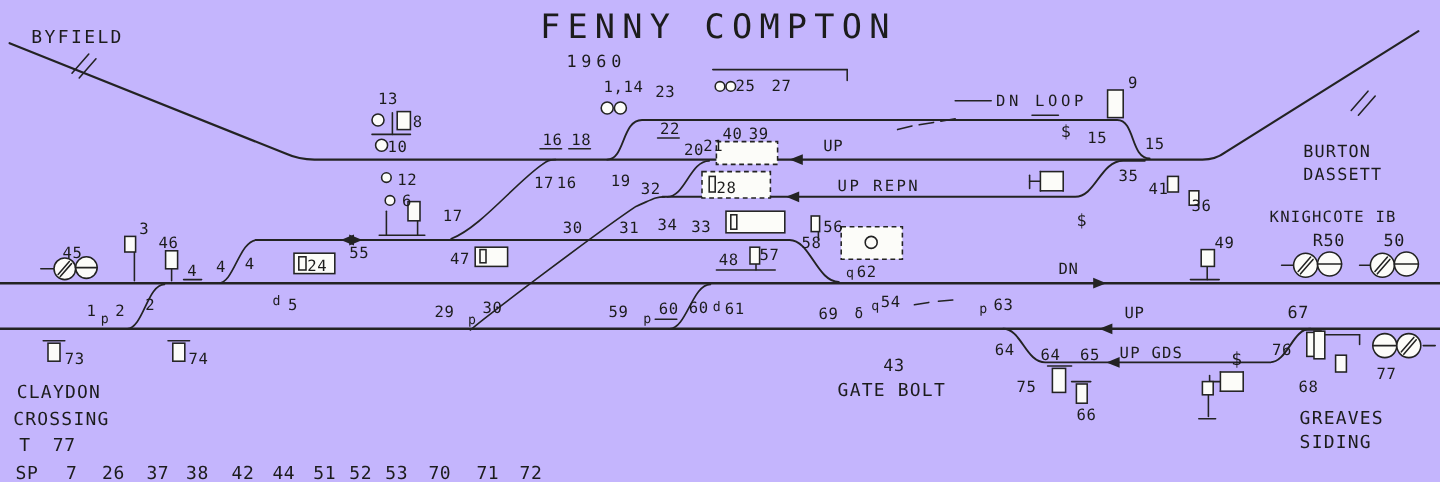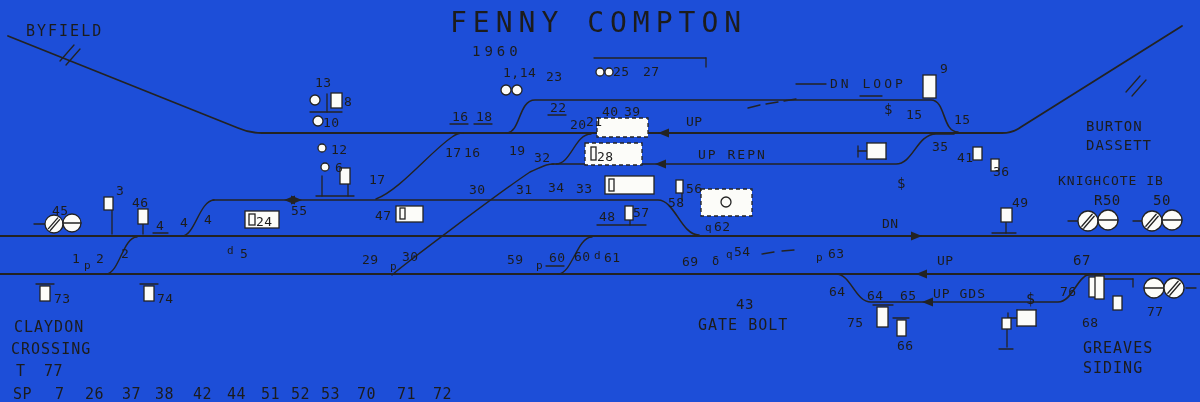--- a/index.html
+++ b/index.html
@@ -1,16 +1,16 @@
 <!DOCTYPE html>
 <html><head>
 <meta charset="utf-8">
 <style>
   html,body{margin:0;padding:0;background:#fbfbf8;}
-  #wrap{position:relative;width:1200px;height:402px;background:#1d4ed8;overflow:hidden;}
+  #wrap{position:relative;width:1200px;height:402px;background:#c4b5fd;overflow:hidden;}
   svg{display:block;}
   text{fill:#1c1c1c;font-family:"DejaVu Sans Mono","Liberation Mono",monospace;}
   .track{stroke:#232323;fill:none;stroke-linecap:round;}
   .thin{stroke:#232323;fill:none;stroke-width:1.3;stroke-linecap:round;}
   .sym{stroke:#232323;fill:#fcfcf9;stroke-width:1.3;}
   .arr{fill:#232323;stroke:none;}
   .title{letter-spacing:6px;font-size:28px;}
   .year{letter-spacing:4px;font-size:14px;}
 </style>
 </head>

